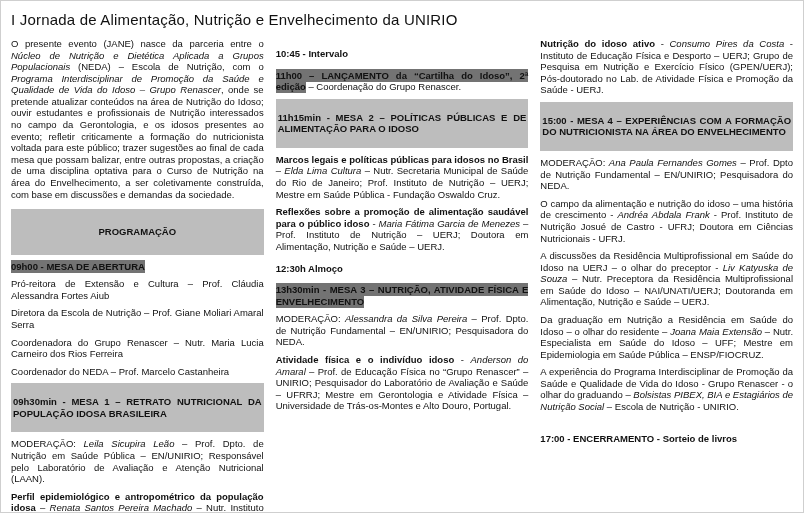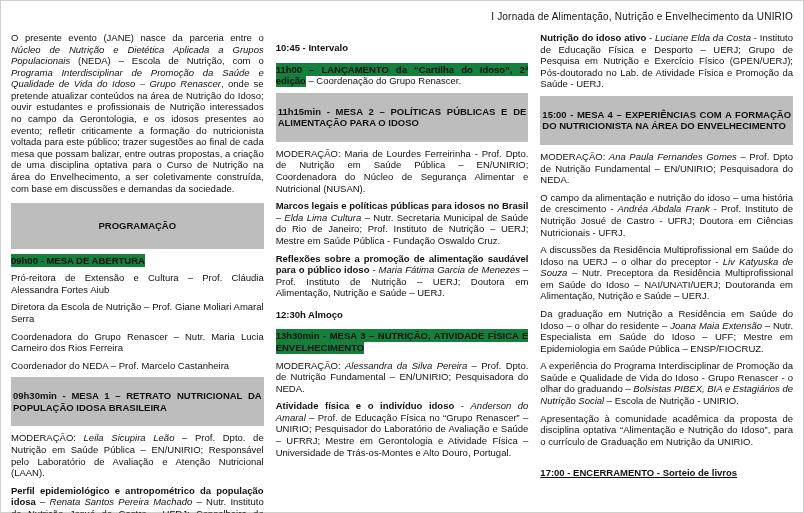--- a/index.html
+++ b/index.html
@@ -13,22 +13,22 @@
   }
   .page {
     width: 804px;
     height: 513px;
     box-sizing: border-box;
     background: #ffffff;
     border: 1px solid #cfcfcf;
     padding: 6px 10px;
   }
   .title {
-    text-align: right;
-    font-size: 10px;
+    text-align: left;
+    font-size: 15px;
     letter-spacing: 0.2px;
     padding: 4px 0 10px 0;
   }
   .columns {
     display: flex;
     gap: 12px;
   }
   .col {
     flex: 1 1 0;
     font-size: 9.5px;
@@ -43,24 +43,24 @@
     padding: 13px 2px;
   }
   .header-inline { }
   .section-title {
     background: #bdbdbd;
     text-align: center;
     padding: 17px 2px;
     margin-top: 9px;
   }
   .time-line { margin: 10px 0 10px 0; }
-  .closing-line { margin-top: 20px; text-decoration: underline; }
+  .closing-line { margin-top: 20px; }
   span.b { font-weight: bold; }
   span.i { font-style: italic; }
-  span.hl { background: #15803d; padding: 1px 0; }
+  span.hl { background: #737373; padding: 1px 0; }
 </style>
 </head>
 <body>
 
 <div class="page">
   <div class="title">I Jornada de Alimentação, Nutrição e Envelhecimento da UNIRIO</div>
   <div class="columns">
     <div class="col">
         <div class="block para"><span>O presente evento (JANE) nasce da parceria entre o </span><span class="i">Núcleo de Nutrição e Dietética Aplicada a Grupos Populacionais</span><span> (NEDA) – Escola de Nutrição, com o </span><span class="i">Programa Interdisciplinar de Promoção da Saúde e Qualidade de Vida do Idoso – Grupo Renascer</span><span>, onde se pretende atualizar conteúdos na área de Nutrição do Idoso; ouvir estudantes e profissionais de Nutrição interessados no campo da Gerontologia, e os idosos presentes ao evento; refletir criticamente a formação do nutricionista voltada para este público; trazer sugestões ao final de cada mesa que possam balizar, entre outras propostas, a criação de uma disciplina optativa para o Curso de Nutrição na área do Envelhecimento, a ser coletivamente construída, com base em discussões e demandas da sociedade.</span></div>
         <div class="block section-title"><span class="b">PROGRAMAÇÃO</span></div>
@@ -70,33 +70,31 @@
         <div class="block para"><span>Coordenadora do Grupo Renascer – Nutr. Maria Lucia Carneiro dos Rios Ferreira</span></div>
         <div class="block para"><span>Coordenador do NEDA – Prof. Marcelo Castanheira</span></div>
         <div class="block header-full"><span class="b">09h30min - MESA 1 – RETRATO NUTRICIONAL DA POPULAÇÃO IDOSA BRASILEIRA</span></div>
         <div class="block para"><span>MODERAÇÃO: </span><span class="i">Leila Sicupira Leão</span><span> – Prof. Dpto. de Nutrição em Saúde Pública – EN/UNIRIO; Responsável pelo Laboratório de Avaliação e Atenção Nutricional (LAAN).</span></div>
         <div class="block para"><span class="b">Perfil epidemiológico e antropométrico da população idosa</span><span> – </span><span class="i">Renata Santos Pereira Machado</span><span> – Nutr. Instituto de Nutrição Josué de Castro - UFRJ; Conselheira do CONSEA-RJ; Doutora em Ciências Médicas - UERJ.</span></div>
       </div>
     <div class="col">
         <div class="block time-line"><span class="b">10:45 - Intervalo</span></div>
         <div class="block header-inline"><span class="b hl">11h00 – LANÇAMENTO da “Cartilha do Idoso”, 2ª edição</span><span> – Coordenação do Grupo Renascer.</span></div>
         <div class="block header-full"><span class="b">11h15min - MESA 2 – POLÍTICAS PÚBLICAS E DE ALIMENTAÇÃO PARA O IDOSO</span></div>
-        <div class="block para"><span>MODERAÇÃO: Maria de Lourdes Ferreirinha - Prof. Dpto. de Nutrição em Saúde Pública – EN/UNIRIO; Coordenadora do Núcleo de Segurança Alimentar e Nutricional (NUSAN).</span></div>
         <div class="block para"><span class="b">Marcos legais e políticas públicas para idosos no Brasil</span><span> – </span><span class="i">Elda Lima Cultura</span><span> – Nutr. Secretaria Municipal de Saúde do Rio de Janeiro; Prof. Instituto de Nutrição – UERJ; Mestre em Saúde Pública - Fundação Oswaldo Cruz.</span></div>
         <div class="block para"><span class="b">Reflexões sobre a promoção de alimentação saudável para o público idoso</span><span> - </span><span class="i">Maria Fátima Garcia de Menezes</span><span> – Prof. Instituto de Nutrição – UERJ; Doutora em Alimentação, Nutrição e Saúde – UERJ.</span></div>
         <div class="block time-line"><span class="b">12:30h  Almoço</span></div>
         <div class="block header-inline"><span class="b hl">13h30min - MESA 3 – NUTRIÇÃO, ATIVIDADE FÍSICA E ENVELHECIMENTO</span></div>
         <div class="block para"><span>MODERAÇÃO: </span><span class="i">Alessandra da Silva Pereira</span><span> – Prof. Dpto. de Nutrição Fundamental – EN/UNIRIO; Pesquisadora do NEDA.</span></div>
         <div class="block para"><span class="b">Atividade física e o indivíduo idoso</span><span> - </span><span class="i">Anderson do Amaral</span><span> – Prof. de Educação Física no “Grupo Renascer” – UNIRIO; Pesquisador do Laboratório de Avaliação e Saúde – UFRRJ; Mestre em Gerontologia e Atividade Física – Universidade de Trás-os-Montes e Alto Douro, Portugal.</span></div>
       </div>
     <div class="col">
-        <div class="block para"><span class="b">Nutrição do idoso ativo</span><span> - </span><span class="i">Luciane Elda da Costa</span><span> - Instituto de Educação Física e Desporto – UERJ; Grupo de Pesquisa em Nutrição e Exercício Físico (GPEN/UERJ); Pós-doutorado no Lab. de Atividade Física e Promoção da Saúde - UERJ.</span></div>
+        <div class="block para"><span class="b">Nutrição do idoso ativo</span><span> - </span><span class="i">Consumo Pires da Costa</span><span> - Instituto de Educação Física e Desporto – UERJ; Grupo de Pesquisa em Nutrição e Exercício Físico (GPEN/UERJ); Pós-doutorado no Lab. de Atividade Física e Promoção da Saúde - UERJ.</span></div>
         <div class="block header-full"><span class="b">15:00 - MESA 4 – EXPERIÊNCIAS COM A FORMAÇÃO DO NUTRICIONISTA NA ÁREA DO ENVELHECIMENTO</span></div>
         <div class="block para"><span>MODERAÇÃO: </span><span class="i">Ana Paula Fernandes Gomes</span><span> – Prof. Dpto de Nutrição Fundamental – EN/UNIRIO; Pesquisadora do NEDA.</span></div>
         <div class="block para"><span>O campo da alimentação e nutrição do idoso – uma história de crescimento - </span><span class="i">Andréa Abdala Frank</span><span> - Prof. Instituto de Nutrição Josué de Castro - UFRJ; Doutora em Ciências Nutricionais - UFRJ.</span></div>
         <div class="block para"><span>A discussões da Residência Multiprofissional em Saúde do Idoso na UERJ – o olhar do preceptor - </span><span class="i">Liv Katyuska de Souza</span><span> – Nutr. Preceptora da Residência Multiprofissional em Saúde do Idoso – NAI/UNATI/UERJ; Doutoranda em Alimentação, Nutrição e Saúde – UERJ.</span></div>
         <div class="block para"><span>Da graduação em Nutrição a Residência em Saúde do Idoso – o olhar do residente – </span><span class="i">Joana Maia Extensão</span><span> – Nutr. Especialista em Saúde do Idoso – UFF; Mestre em Epidemiologia em Saúde Pública – ENSP/FIOCRUZ.</span></div>
         <div class="block para"><span>A experiência do Programa Interdisciplinar de Promoção da Saúde e Qualidade de Vida do Idoso - Grupo Renascer - o olhar do graduando – </span><span class="i">Bolsistas PIBEX, BIA e Estagiários de Nutrição Social</span><span> – Escola de Nutrição - UNIRIO.</span></div>
-        <div class="block para"><span>Apresentação à comunidade acadêmica da proposta de disciplina optativa “Alimentação e Nutrição do Idoso”, para o currículo de Graduação em Nutrição da UNIRIO.</span></div>
         <div class="block closing-line"><span class="b">17:00 - ENCERRAMENTO</span><span class="b"> - Sorteio de livros</span></div>
       </div>
   </div>
 </div>
 
 </body></html>

